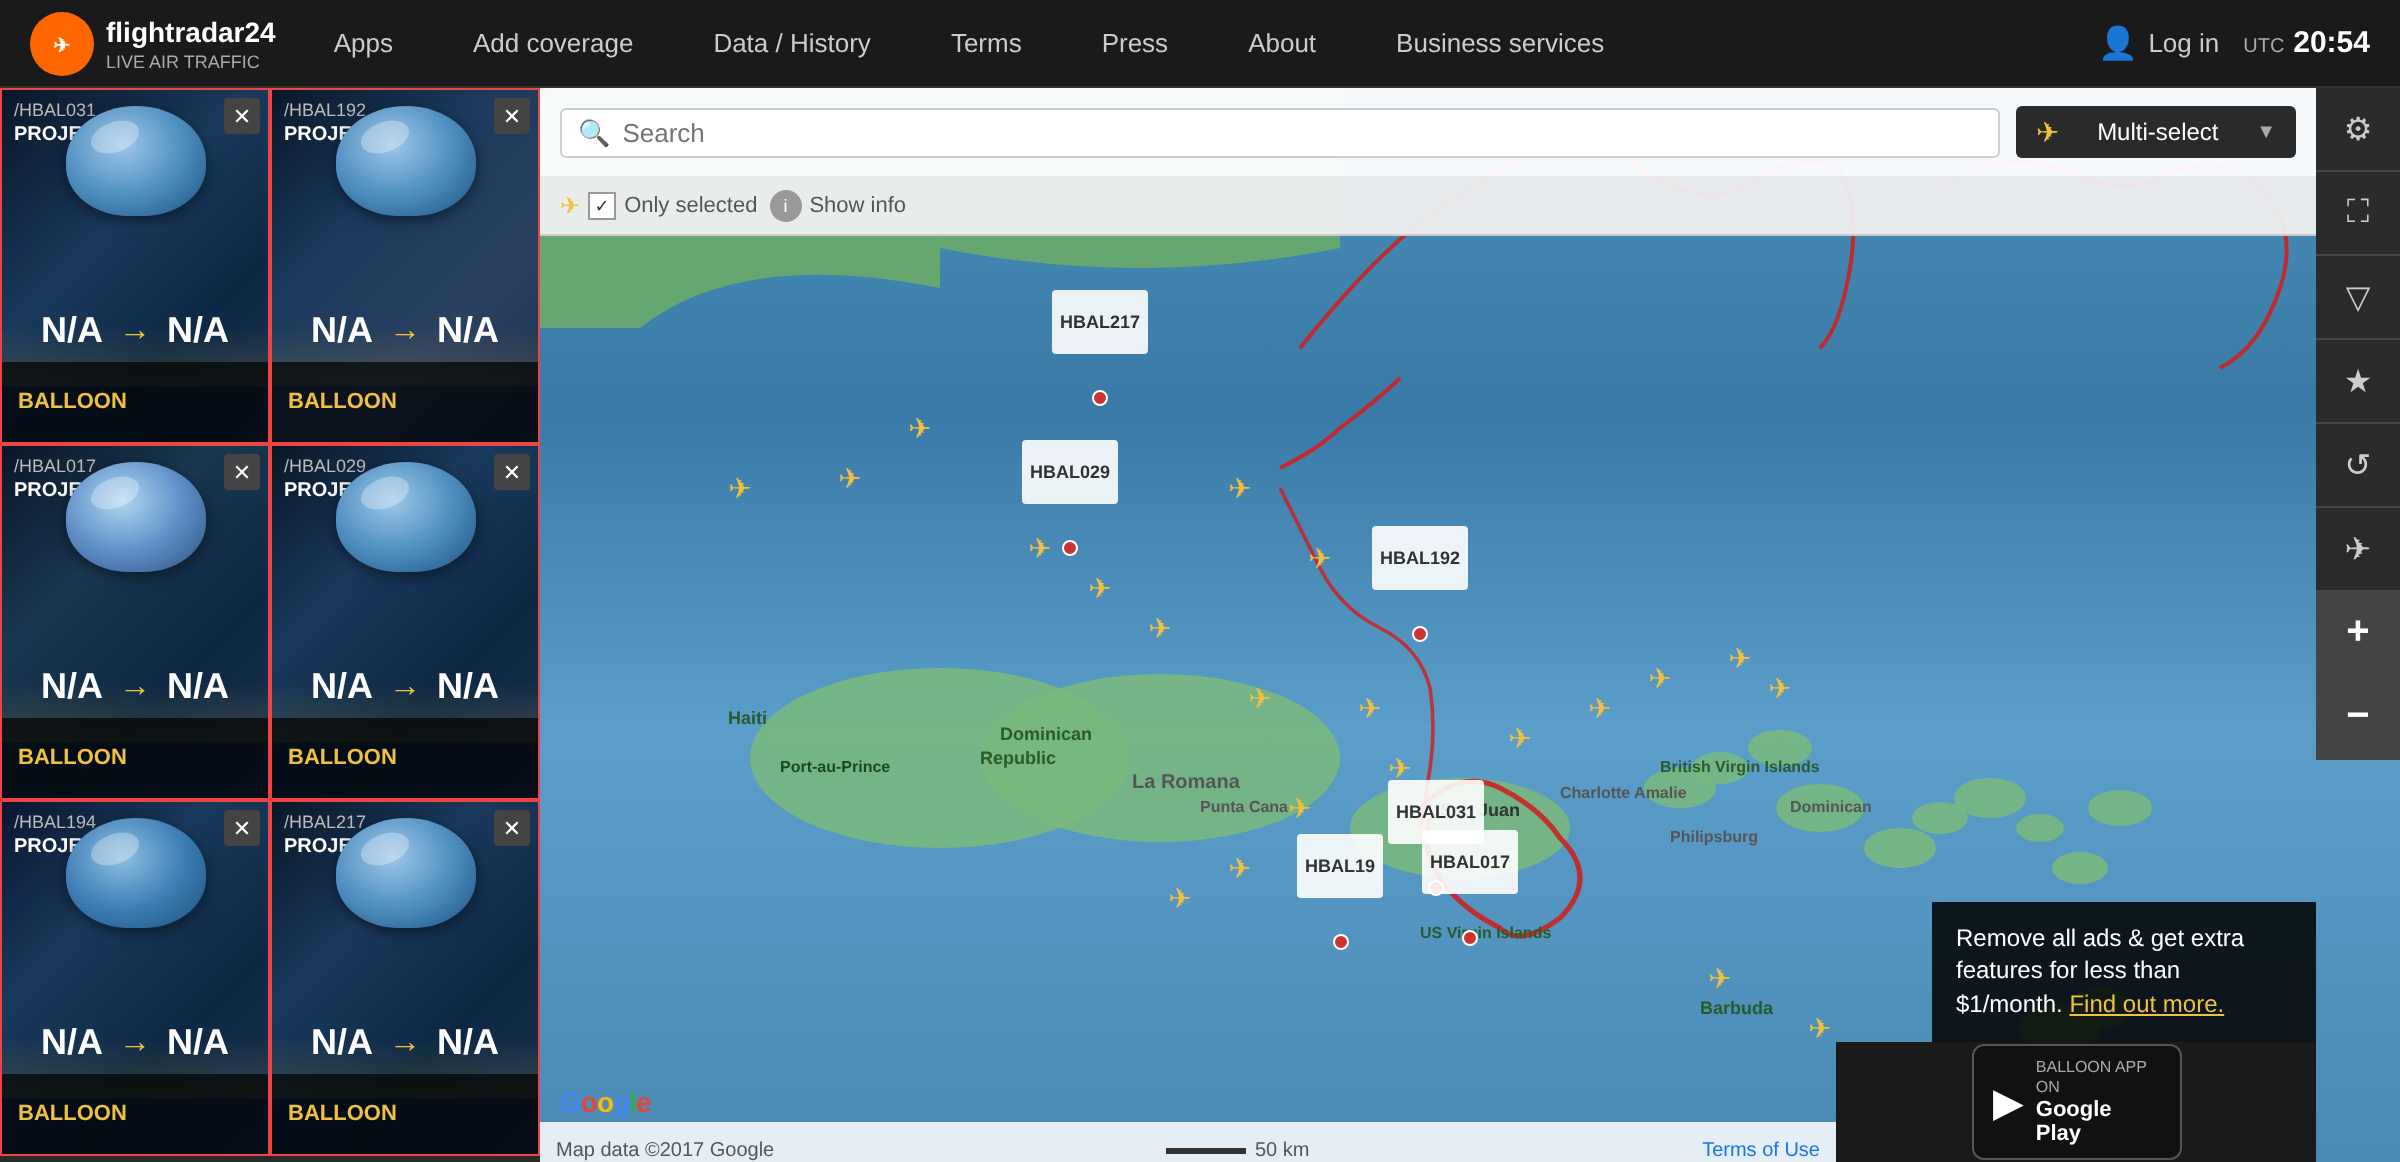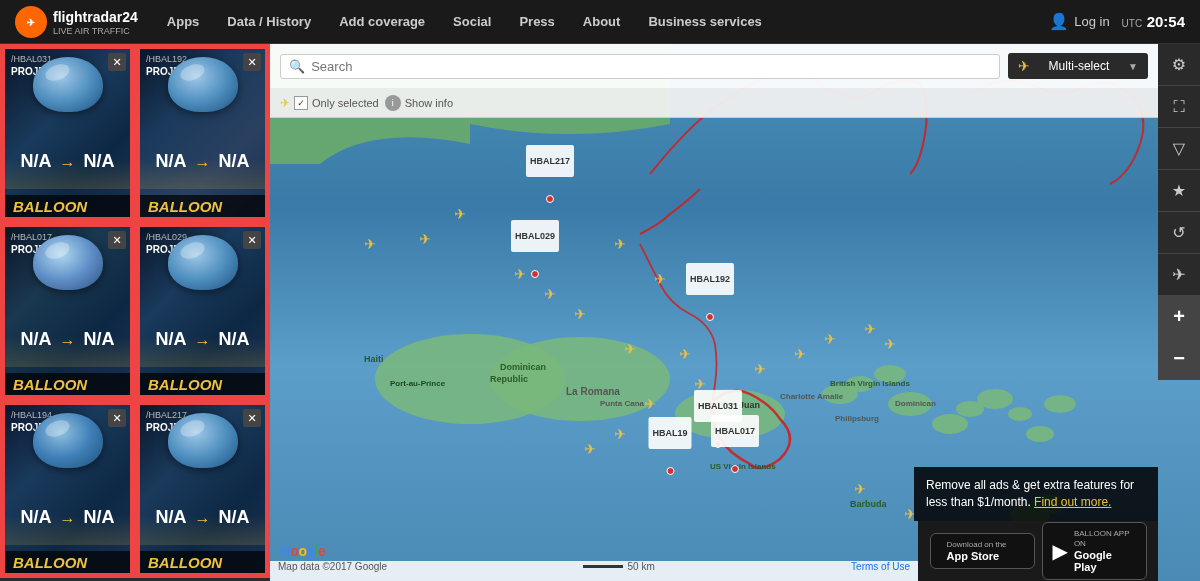--- a/index.html
+++ b/index.html
@@ -13,21 +13,21 @@
     }
     .header-logo {
       display: flex; align-items: center; padding: 0 15px; gap: 6px;
     }
     .logo-icon {
       width: 32px; height: 32px; border-radius: 50%; background: #ff6600;
       display: flex; align-items: center; justify-content: center;
       font-size: 14px; color: white; font-weight: bold;
     }
     .logo-sub { color: #aaa; font-size: 9px; display: block; font-weight: normal; }
-    .nav { display: flex; align-items: center; flex: 1; gap: 0; font-weight: bold; }
+    .nav { display: flex; align-items: center; flex: 1; gap: 12px; }
     .nav-item {
       color: #ccc; font-size: 13px; padding: 0 14px; height: 44px;
       display: flex; align-items: center; cursor: pointer; white-space: nowrap;
     }
     .header-right {
       display: flex; align-items: center; gap: 12px; padding-right: 15px;
     }
     .header-login { color: #ccc; font-size: 13px; cursor: pointer; display: flex; align-items: center; gap: 5px; }
     .header-utc { color: #aaa; font-size: 10px; margin-right: 0; }
 
@@ -36,21 +36,21 @@
 
     
     .left-panel {
       width: 270px; height: 537px; background: #2a2a2a; overflow-y: auto;
       display: grid; grid-template-columns: 1fr 1fr; grid-template-rows: repeat(3, 178px);
       flex-shrink: 0; z-index: 10;
     }
 
     
     .balloon-card {
-      position: relative; background: #000000; border: 5px solid #ef4444;
+      position: relative; background: #000000; border: 1px solid #ef4444;
       overflow: hidden; height: 178px;
     }
     .card-bg {
       position: absolute; top: 0; left: 0; right: 0; bottom: 0;
       background: linear-gradient(135deg, #0a1628 0%, #1a3a5c 40%, #0d2844 70%, #1a3050 100%);
     }
     .balloon-body {
       width: 70px; height: 55px; background: radial-gradient(ellipse at 40% 35%, #a0c8e8, #5090c0, #1a5080);
       border-radius: 50% 50% 45% 45%; margin: 0 auto; position: relative;
       box-shadow: 0 2px 8px rgba(0,0,0,0.5);
@@ -65,23 +65,23 @@
       font-size: 11px; display: flex; align-items: center; justify-content: center;
       z-index: 5; border-radius: 2px;
     }
     .card-route {
       position: absolute; bottom: 45px; left: 0; right: 0;
       display: flex; align-items: center; justify-content: center; gap: 8px;
       color: white; font-size: 18px; font-weight: bold; z-index: 5; margin-top: 12px;
     }
     .arrow-icon { color: #f0c040; font-size: 16px; }
     .card-type {
-      position: absolute; bottom: 0; left: 0; right: 0; height: 22px;
+      position: absolute; bottom: 0; left: 0; right: 0; height: 40px;
       background: rgba(0,0,0,0.7); display: flex; align-items: center;
-      padding-left: 8px; color: #f0c040; font-size: 15px; font-weight: bold; z-index: 5; font-style: italic;
+      padding-left: 8px; color: #f0c040; font-size: 11px; font-weight: bold; z-index: 5;
     }
     
     .city-lights {
       position: absolute; bottom: 28px; left: 0; right: 0; height: 30px;
       background: linear-gradient(to top, rgba(255,200,50,0.15), transparent);
     }
 
     
     .map-area {
       flex: 1; position: relative; background: #2c5f8a; overflow: hidden;
@@ -160,21 +160,21 @@
     }
     .filter-check { color: #333; font-size: 9px; }
     .info-icon {
       width: 16px; height: 16px; border-radius: 50%; background: #999;
       color: white; font-size: 9px; display: flex; align-items: center; justify-content: center;
       cursor: pointer;
     }
 
     
     .ad-banner {
-      position: absolute; bottom: 60px; right: 42px; width: 244px;
+      position: absolute; bottom: 60px; right: 42px; width: 192px;
       background: rgba(0,0,0,0.85); color: white; padding: 10px 12px;
       font-size: 12px; line-height: 1.4; z-index: 20;
     }
     .ad-link { color: #f0c040; text-decoration: underline; cursor: pointer; }
 
     .app-store-bar {
       position: absolute; bottom: 0; right: 42px; width: 240px; height: 60px;
       background: #1a1a1a; display: flex; align-items: center; justify-content: space-around;
       z-index: 20; padding: 8px;
     }
@@ -183,21 +183,21 @@
       background: #111; border: 1px solid #555; border-radius: 6px;
       padding: 6px 10px; color: white; cursor: pointer; width: 105px;
     }
     .app-btn-icon { font-size: 20px; }
     .app-btn-text { font-size: 8px; color: #aaa; line-height: 1.3; }
     .app-btn-name { font-size: 11px; font-weight: bold; color: white; }
 
     
     .map-footer {
       position: absolute; bottom: 0; left: 0; right: 282px; height: 20px;
-      display: flex; align-items: flex-start; justify-content: space-between;
+      display: flex; align-items: flex-end; justify-content: space-between;
       padding: 0 8px; background: rgba(255,255,255,0.85); z-index: 20; font-size: 10px; color: #555;
     }
     .scale-bar { display: flex; align-items: center; gap: 4px; }
     .scale-line { width: 40px; height: 3px; background: #333; }
 
     
     .google-logo {
       position: absolute; bottom: 22px; left: 10px; z-index: 15;
       font-size: 14px; font-weight: bold; letter-spacing: -0.5px;
     }
@@ -220,23 +220,23 @@
         <text x="10" y="14" text-anchor="middle" font-size="10" fill="white" font-weight="bold">✈</text>
       </svg>
     </div>
     <div>
       <span style="color:white;font-size:14px;font-weight:bold">flightradar24</span>
       <span class="logo-sub">LIVE AIR TRAFFIC</span>
     </div>
   </div>
   <nav class="nav">
     <span class="nav-item">Apps</span>
+    <span class="nav-item">Add coverage</span>
     <span class="nav-item">Data / History</span>
-    <span class="nav-item">Add coverage</span>
-    <span class="nav-item">Social</span>
+    <span class="nav-item">Terms</span>
     <span class="nav-item">Press</span>
     <span class="nav-item">About</span>
     <span class="nav-item">Business services</span>
   </nav>
   <div class="header-right">
     <div class="header-login">
       <span style="font-size:16px">👤</span>
       <span>Log in</span>
     </div>
     <div>
@@ -506,27 +506,20 @@
       <span class="g-blue">G</span><span class="g-red">o</span><span class="g-yellow">o</span><span class="g-blue">g</span><span class="g-green">l</span><span class="g-red">e</span>
     </div>
 
     <div class="ad-banner">
       <span>Remove all ads &amp; get extra features for less than $1/month.</span>
       <span class="ad-link">Find out more.</span>
     </div>
 
     <div class="app-store-bar">
       <div class="app-btn">
-        <span class="app-btn-icon"></span>
-        <div>
-          <div class="app-btn-text">Download on the</div>
-          <div class="app-btn-name">App Store</div>
-        </div>
-      </div>
-      <div class="app-btn">
         <span class="app-btn-icon">▶</span>
         <div>
           <div class="app-btn-text">BALLOON APP ON</div>
           <div class="app-btn-name">Google Play</div>
         </div>
       </div>
     </div>
 
     <div class="map-footer">
       <span>Map data ©2017 Google</span>

